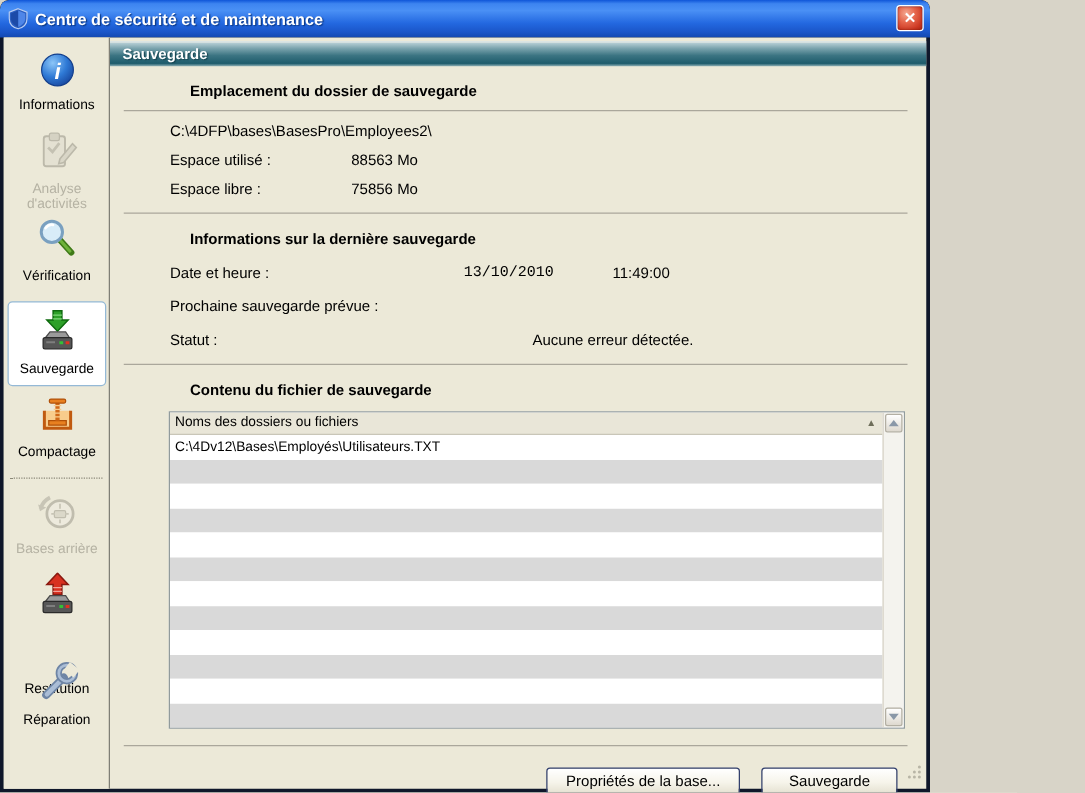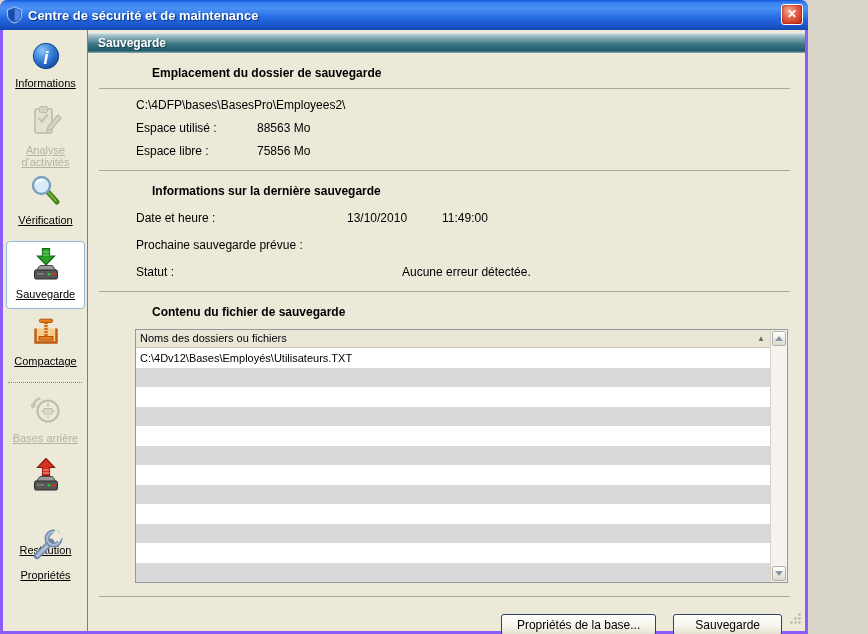--- a/index.html
+++ b/index.html
@@ -1,20 +1,20 @@
 <!DOCTYPE html>
 <html><head>
 <meta charset="utf-8">
 <style>
   html,body { margin:0; padding:0; background:#d8d4c8; }
   * { box-sizing:border-box; font-family:"Liberation Sans", sans-serif; }
 
   .window {
-    position:relative; width:808px; height:634px;
-    background:#8b5cf6; border-radius:7px 7px 0 0;
+    position:relative; width:744px; height:634px;
+    background:#0f172a; border-radius:7px 7px 0 0;
     overflow:hidden;
   }
 
   
   .titlebar {
     position:absolute; top:0; left:0; right:0; height:30px;
     background:linear-gradient(180deg,#0f55d8 0%, #3d84f0 10%, #4a90f5 28%, #2368e0 62%, #1a55c8 86%, #1348b0 100%);
     border-radius:7px 7px 0 0;
     display:flex; align-items:center; padding:0 6px;
   }
@@ -40,21 +40,21 @@
   
   .sidebar {
     width:85px; flex:0 0 85px; border-right:1px solid #7f7f76;
     position:relative; background:#ece9d8;
   }
   .side-item {
     position:absolute; left:0; width:85px;
     display:flex; flex-direction:column; align-items:center; gap:1px;
     text-align:center; cursor:default;
   }
-  .side-item .lbl { font-size:11px; line-height:12px; color:#000; width:84px;text-decoration:underline; }
+  .side-item .lbl { font-size:11px; line-height:12px; color:#000; width:84px; }
   .side-item.disabled .lbl { color:#b5b2a3; }
   .side-item.selected-box {
     left:3px; width:79px; background:#fff;
     border:1px solid #94b9d6; border-radius:4px; padding-top:5px;
   }
   .side-divider {
     position:absolute; left:5px; right:5px; border-top:1px dotted #8a8878;
   }
 
   
@@ -64,24 +64,24 @@
     background:linear-gradient(180deg,#bad1d7 0%, #7aa3ad 25%, #3b7482 55%, #1e5c6c 88%, #8fb0b5 100%);
     border-top:1px solid #d5e4e7;
     color:#fff; font-weight:bold; font-size:12px; line-height:19px;
     padding-left:10px; text-shadow:1px 1px 1px #164450;
   }
 
   .section-title { font-weight:bold; font-size:12px; color:#000; margin:13px 14px 8px 37px;padding-left:27px; }
   .rule { height:1px; background:#aaa79b; margin:0 15px 0 11px; }
 
   .plain-row { margin:9px 0 0 48px; font-size:12px; color:#000; }
-  .kv-row { margin:9px 0 0 48px; font-size:12px; color:#000; display:flex; }
+  .kv-row { margin:9px 0 0 48px; font-size:12px; color:#000; display:flex;gap:24px; }
   .kv-row .k1 { width:121px; flex:0 0 121px; }
   .kv-row .k2 { width:211px; flex:0 0 211px; }
-  .kv-row .d2 { width:95px; flex:0 0 95px; }
+  .kv-row .d2 { width:95px; flex:0 0 95px;font-family:Liberation Mono, monospace; }
   .kv-row .k3 { width:266px; flex:0 0 266px; }
 
   
   .file-table {
     margin:10px 17px 0 47px; height:254px;
     border:1px solid #919b9c; background:#fff; position:relative; overflow:hidden;
   }
   .t-header {
     position:absolute; top:0; left:0; right:17px; height:18px;
     background:#e9e6d8; border-bottom:1px solid #c9c6b8;
@@ -245,21 +245,21 @@
       <div class="side-item" style="top:498px;">
         <span>
           <svg width="36" height="36" viewBox="0 0 36 36">
             <line x1="9" y1="28" x2="23" y2="14" stroke="#6e85a5" stroke-width="6.5" stroke-linecap="round"></line>
             <line x1="9.5" y1="27.5" x2="22" y2="15" stroke="#aabdd6" stroke-width="3.5" stroke-linecap="round"></line>
             <circle cx="25.5" cy="10.5" r="6.5" fill="none" stroke="#6e85a5" stroke-width="5"></circle>
             <circle cx="25.5" cy="10.5" r="6.5" fill="none" stroke="#aabdd6" stroke-width="2.2"></circle>
             <rect x="25" y="2" width="10" height="8" fill="#ece9d8" transform="rotate(38 27 6)"></rect>
           </svg>
         </span>
-        <span class="lbl">Propriétés</span>
+        <span class="lbl">Réparation</span>
       </div>
 
     </div>
 
     <div class="content">
 
       <div class="teal-header">
         <span>Sauvegarde</span>
       </div>
 

